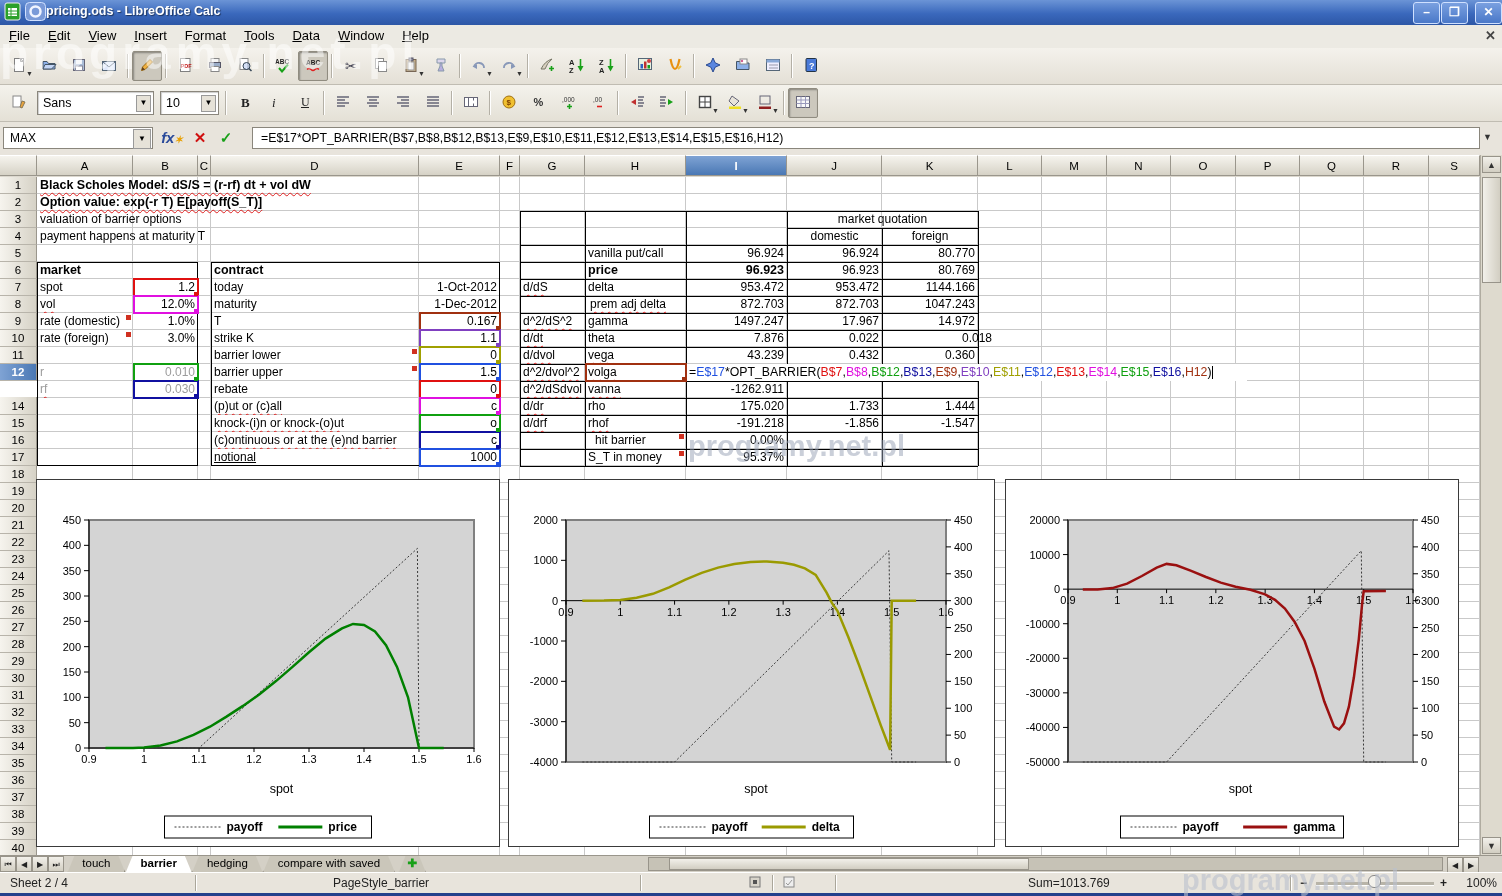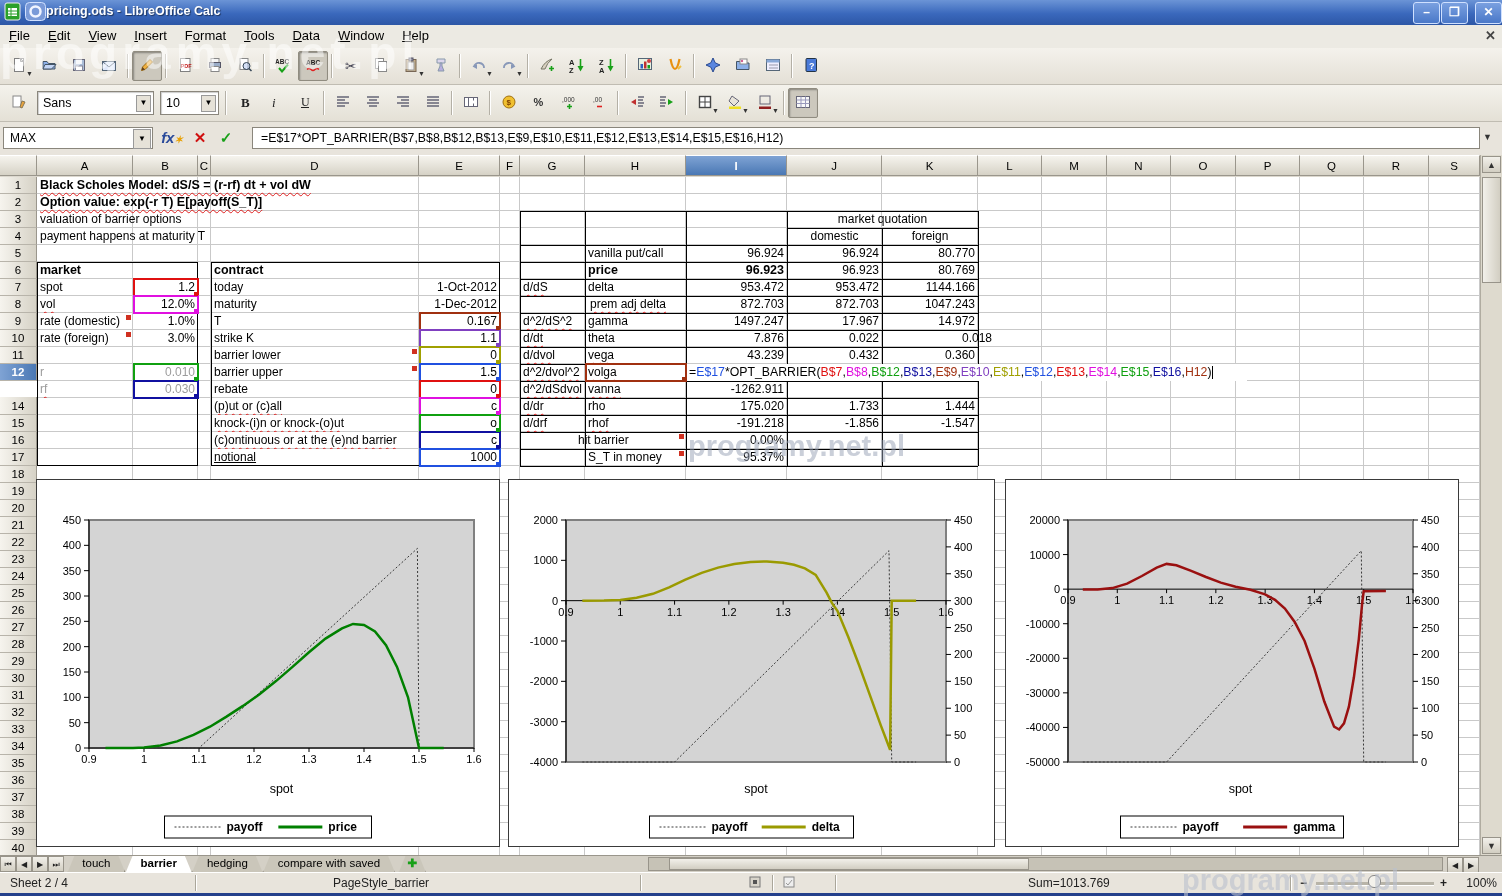--- a/index.html
+++ b/index.html
@@ -685,21 +685,21 @@
       <div class="cell spell" style="left: 520px; top: 221px; width: 65px;">d/dr</div>
       <div class="cell" style="left: 585px; top: 221px; width: 101px;">rho</div>
       <div class="cell right" style="left: 686px; top: 221px; width: 101px;">175.020</div>
       <div class="cell right" style="left: 787px; top: 221px; width: 95px;">1.733</div>
       <div class="cell right" style="left: 882px; top: 221px; width: 96px;">1.444</div>
       <div class="cell spell" style="left: 520px; top: 238px; width: 65px;">d/drf</div>
       <div class="cell spell" style="left: 585px; top: 238px; width: 101px;">rhof</div>
       <div class="cell right" style="left: 686px; top: 238px; width: 101px;">-191.218</div>
       <div class="cell right" style="left: 787px; top: 238px; width: 95px;">-1.856</div>
       <div class="cell right" style="left: 882px; top: 238px; width: 96px;">-1.547</div>
-      <div class="cell" style="left: 575px; top: 255px; width: 108px;">hit barrier</div>
+      <div class="cell" style="left: 592px; top: 255px; width: 108px;">hit barrier</div>
       <div class="cell right" style="left: 686px; top: 255px; width: 101px;">0.00%</div>
       <div class="cell" style="left: 585px; top: 272px; width: 101px;">S_T in money</div>
       <div class="cell right" style="left: 686px; top: 272px; width: 101px;">95.37%</div>
       <div class="refbox" style="left: 133px; top: 101px; width: 66px; height: 19px; border: 2px solid rgb(224, 16, 16); z-index: 4;"></div>
       <div class="refhandle" style="left: 194px; top: 115px; background: rgb(224, 16, 16); z-index: 5;"></div>
       <div class="refbox" style="left: 133px; top: 118px; width: 66px; height: 19px; border: 2px solid rgb(224, 16, 224); z-index: 4;"></div>
       <div class="refhandle" style="left: 194px; top: 132px; background: rgb(224, 16, 224); z-index: 5;"></div>
       <div class="refbox" style="left: 133px; top: 186px; width: 66px; height: 19px; border: 2px solid rgb(16, 160, 16); z-index: 4;"></div>
       <div class="refhandle" style="left: 194px; top: 200px; background: rgb(16, 160, 16); z-index: 5;"></div>
       <div class="refbox" style="left: 133px; top: 203px; width: 66px; height: 19px; border: 2px solid rgb(16, 16, 160); z-index: 4;"></div>

